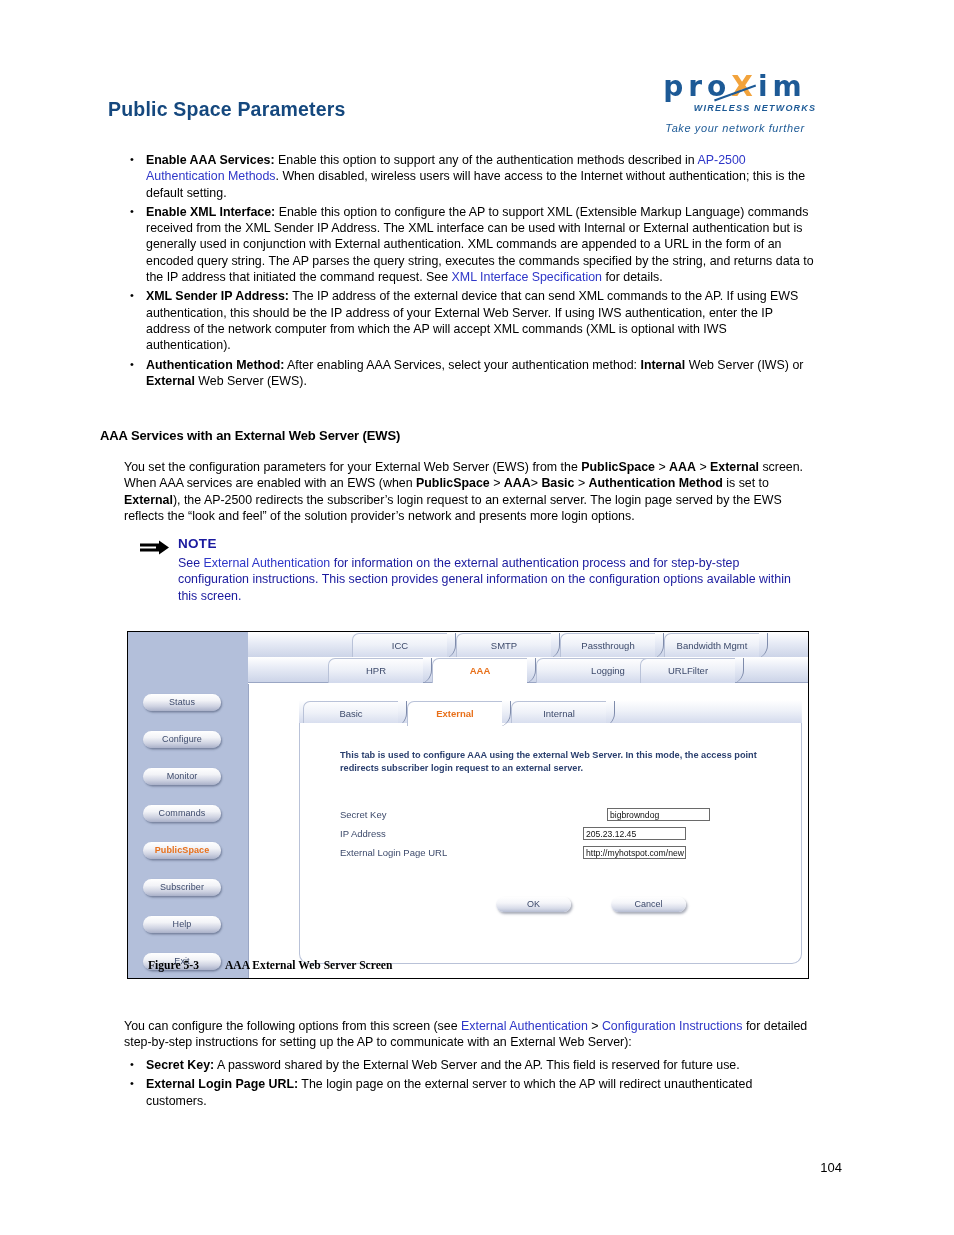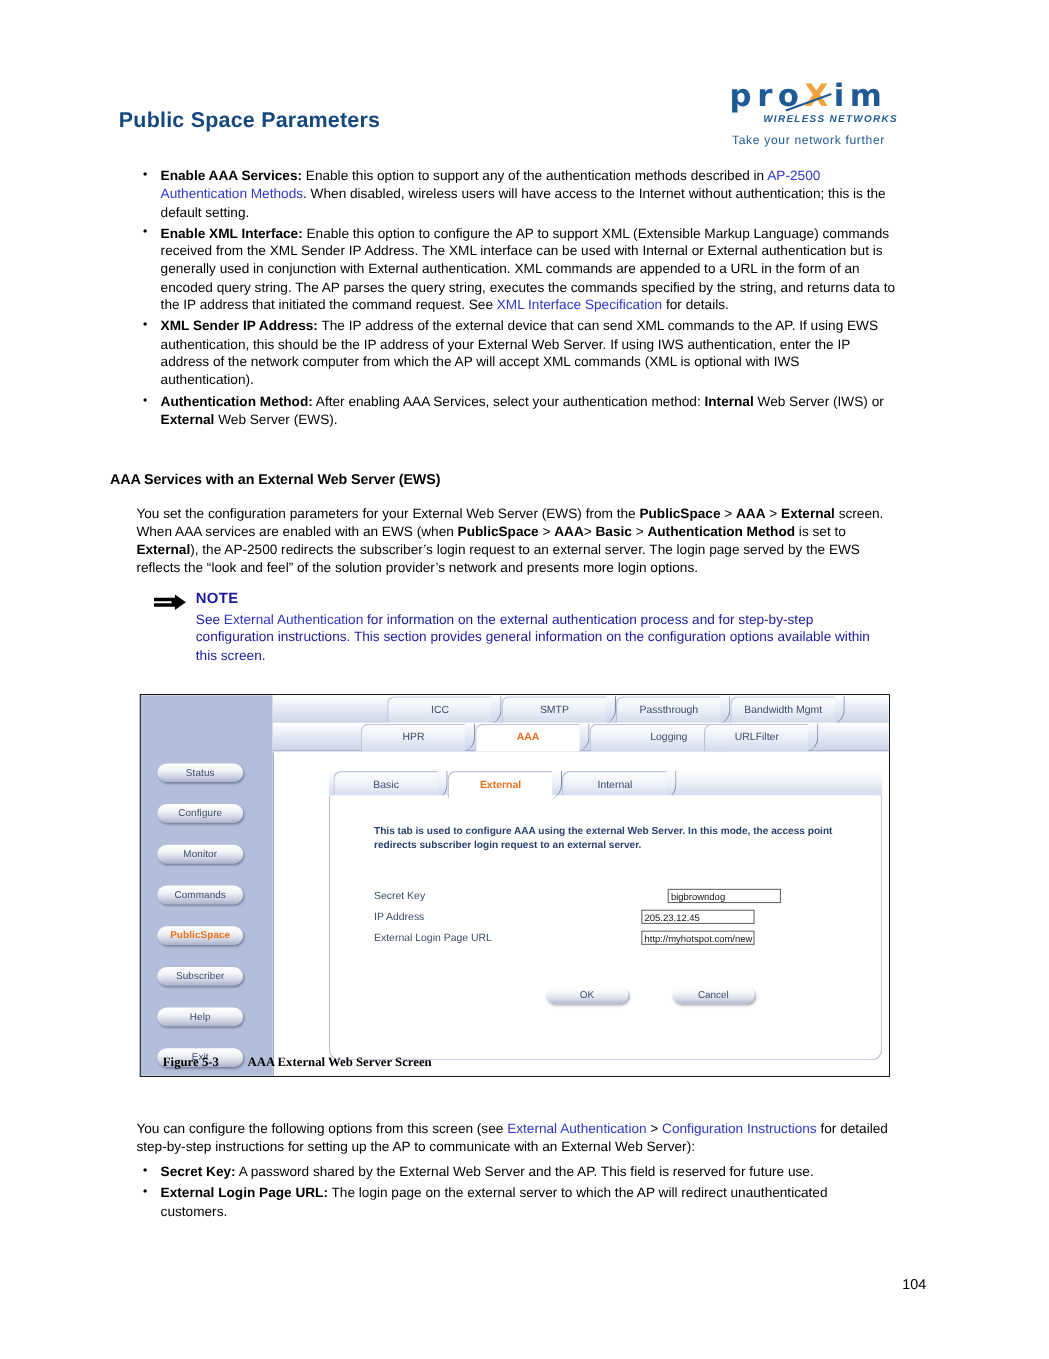--- a/index.html
+++ b/index.html
@@ -70,20 +70,21 @@
     color: #1d5a96;
     letter-spacing: 1.2px;
     font-style: italic;
     margin-top: 1px;
     text-align: center;
     padding-left: 40px;
   }
   .logo-tag {
     font-size: 11px;
     color: #1d5a96;
+    font-style: italic;
     letter-spacing: 0.6px;
     margin-top: 9px;
   }
 
   ul.bullets {
     list-style: none;
     margin: 0;
     padding: 0;
   }
   li.bullet {

